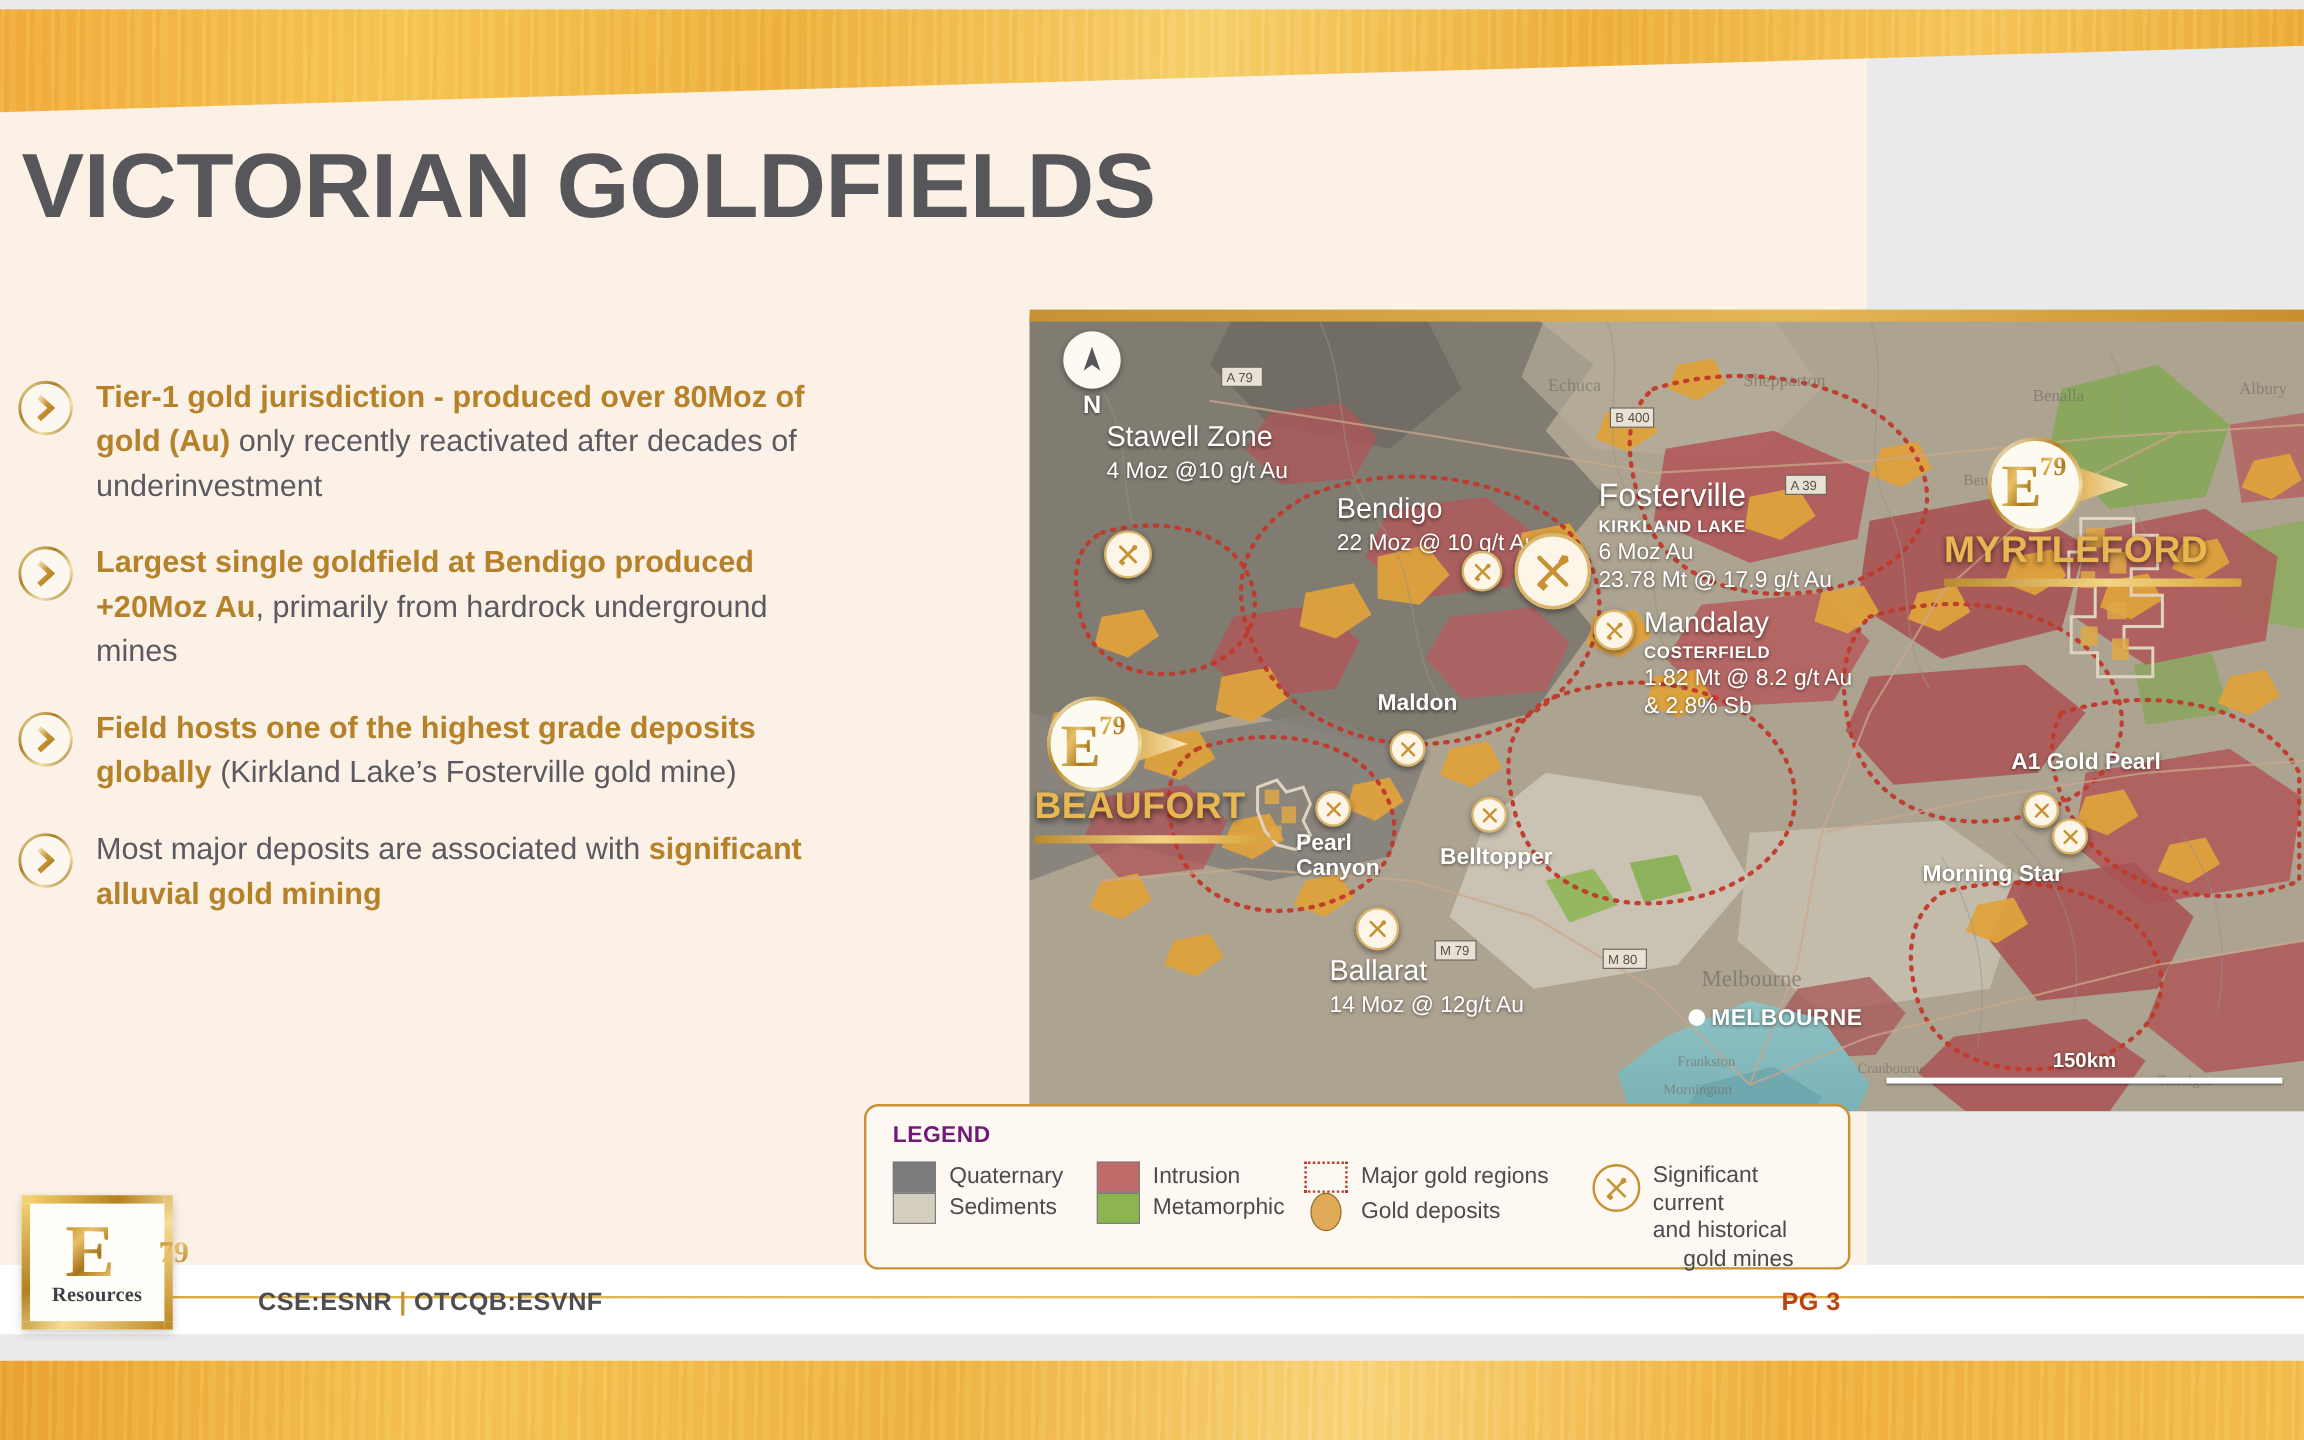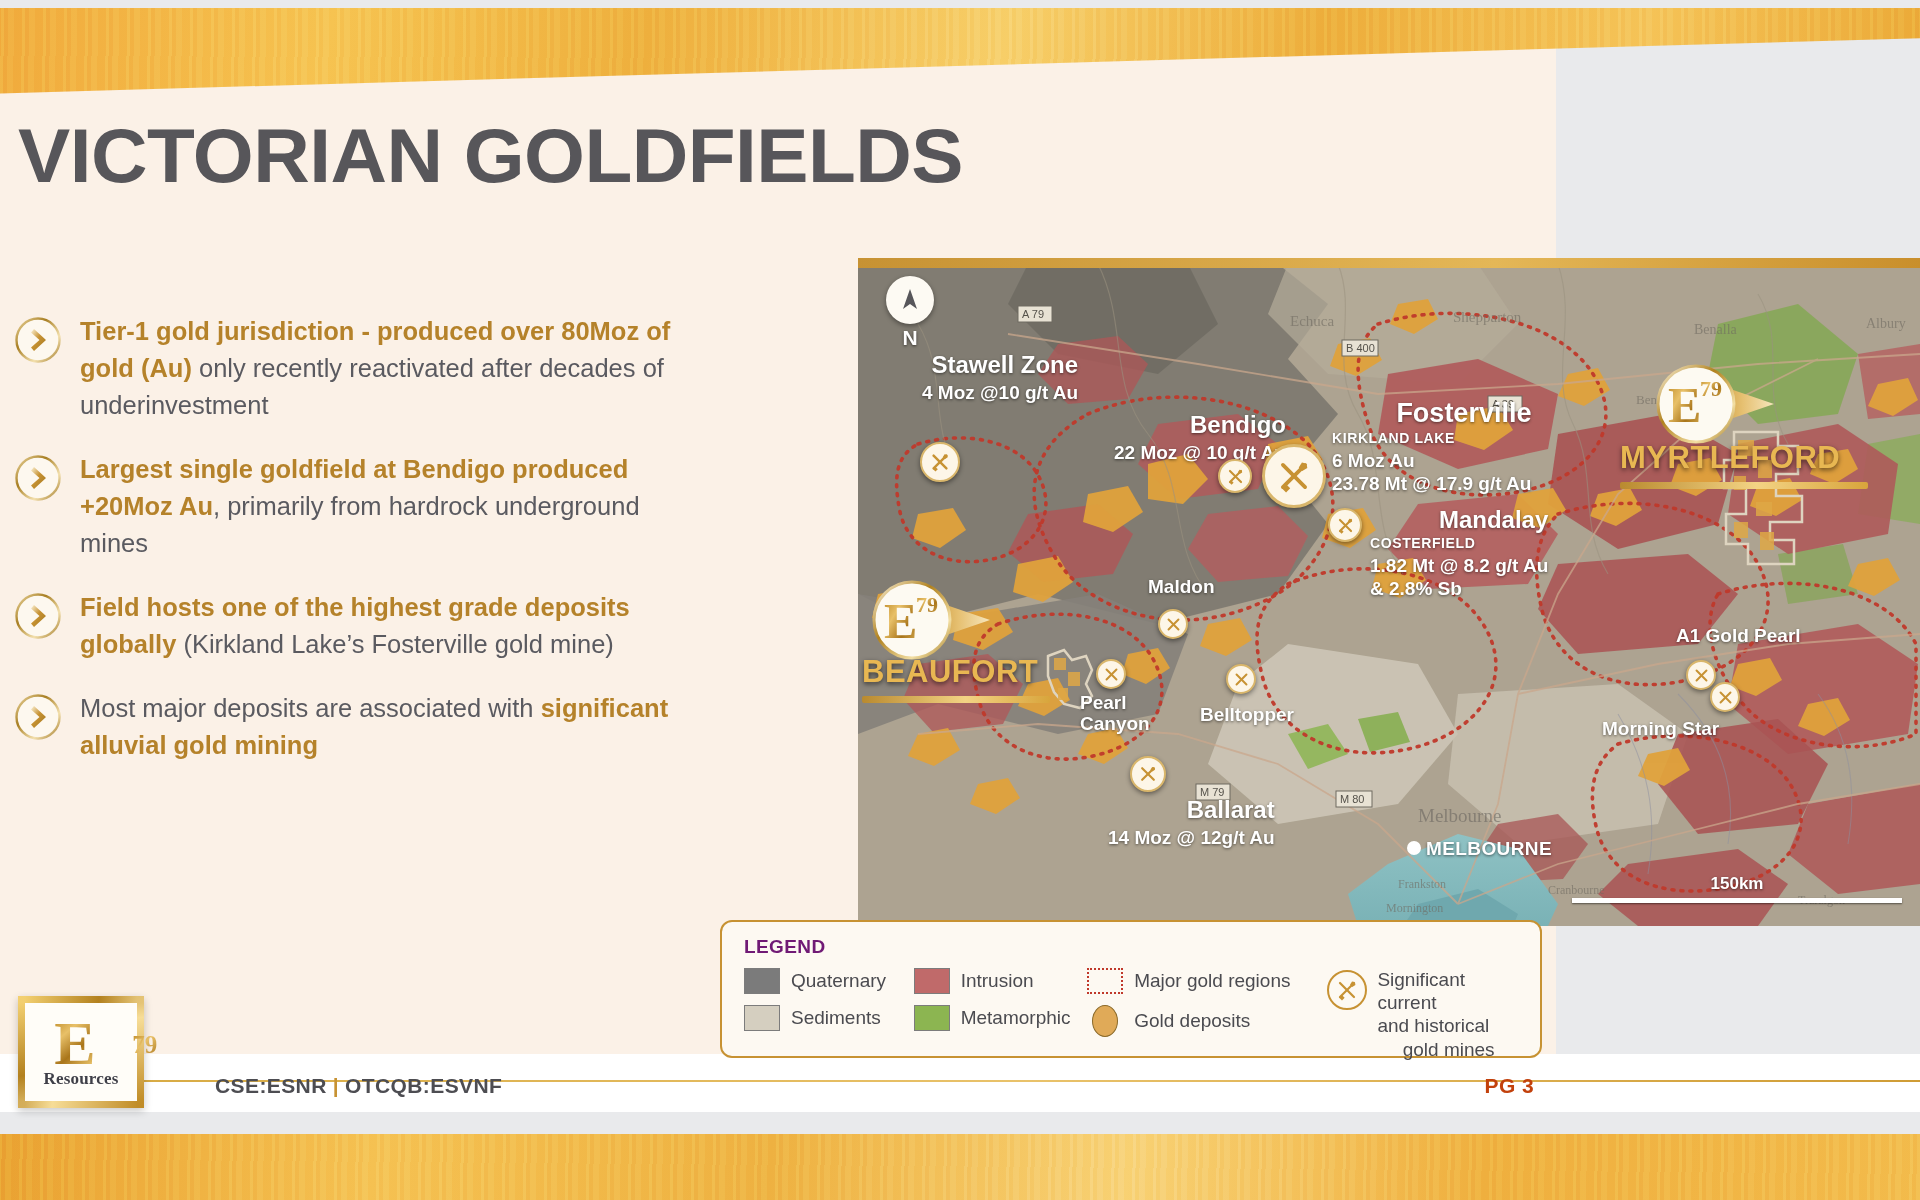--- a/index.html
+++ b/index.html
@@ -88,24 +88,24 @@
     position:absolute; left:858px; top:258px; width:1062px; height:10px;
     background: linear-gradient(90deg,#c79233,#e4b757 60%, #c98f2c);
     z-index:3;
   }
   .map-svg { position: absolute; inset: 0; width: 100%; height: 100%; }
 
   .map-label {
     position: absolute; color: #fff; text-shadow: 0 1px 3px rgba(0,0,0,.55);
     font-weight: 700; line-height: 1.12; white-space: nowrap; z-index: 6;
   }
-  .lbl-name { font-size: 24px; font-weight: 700; text-align: right; }
+  .lbl-name { font-size: 24px; font-weight: 400; }
   .lbl-name.big { font-size: 27px; }
   .lbl-sub { font-size: 14px; font-weight: 700; letter-spacing: .6px; }
-  .lbl-stat { font-size: 19px; font-weight: 700; }
+  .lbl-stat { font-size: 19px; font-weight: 400; }
   .lbl-small { font-size: 19px; font-weight: 700; }
   .lbl-city { font-size: 19px; font-weight: 700; letter-spacing: .4px; }
 
   .mine-pin {
     position: absolute; border-radius: 50%;
     background: #fdf6e8; border: 2px solid #d9b66b;
     box-shadow: 0 2px 5px rgba(0,0,0,.45);
     display:flex; align-items:center; justify-content:center; z-index: 7;
   }
 
@@ -143,21 +143,21 @@
   
   .legend {
     position: absolute; left: 720px; top: 920px; width: 822px; height: 138px;
     background: #fdf9f2; border: 2px solid #c79233; border-radius: 12px;
     z-index: 12; padding: 14px 20px 10px 22px;
   }
   .legend-title {
     color: #701a75; font-weight: 700; font-size: 19px; letter-spacing: .4px; margin-bottom: 10px;
   }
   .legend-cols { display: flex; align-items: flex-start; }
-  .legend-col { display: flex; flex-direction: column; gap: 11px; }
+  .legend-col { display: flex; flex-direction: column; }
   .legend-col.c1 { width: 178px; }
   .legend-col.c2 { width: 182px; }
   .legend-col.c3 { width: 252px; }
   .legend-row { display: flex; align-items: center; gap: 11px; }
   .swatch { width: 36px; height: 26px; border: 1px solid #7c7c7c; flex:0 0 auto; }
   .swatch.dotted { background: transparent; border: 2px dotted #c0392b; }
   .swatch.ellipse { width: 26px; height: 32px; border-radius: 50%; border: 1px solid #8a6a2a; margin-left:5px; margin-right:5px;}
   .legend-label { font-size: 19px; color: #4b4b50; font-weight: 400; }
   .legend-mine { display: flex; align-items: flex-start; gap: 10px; }
   .legend-mine-icon {

